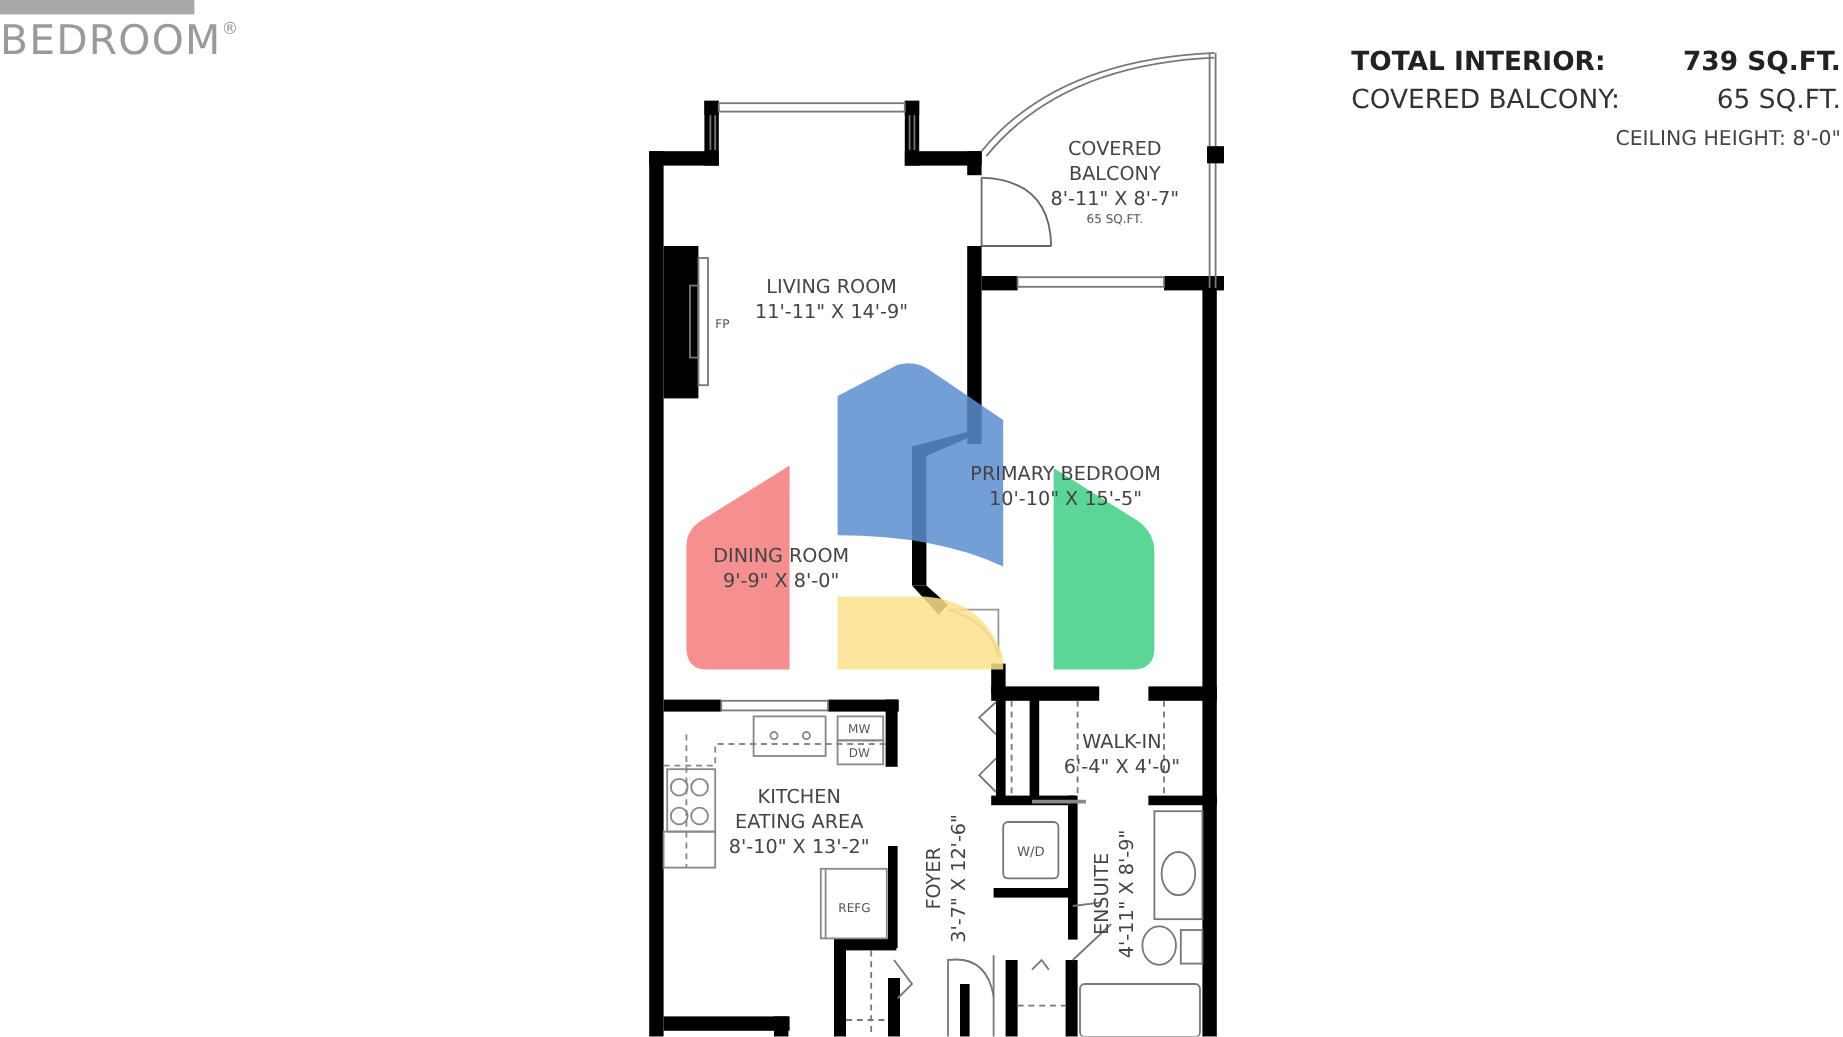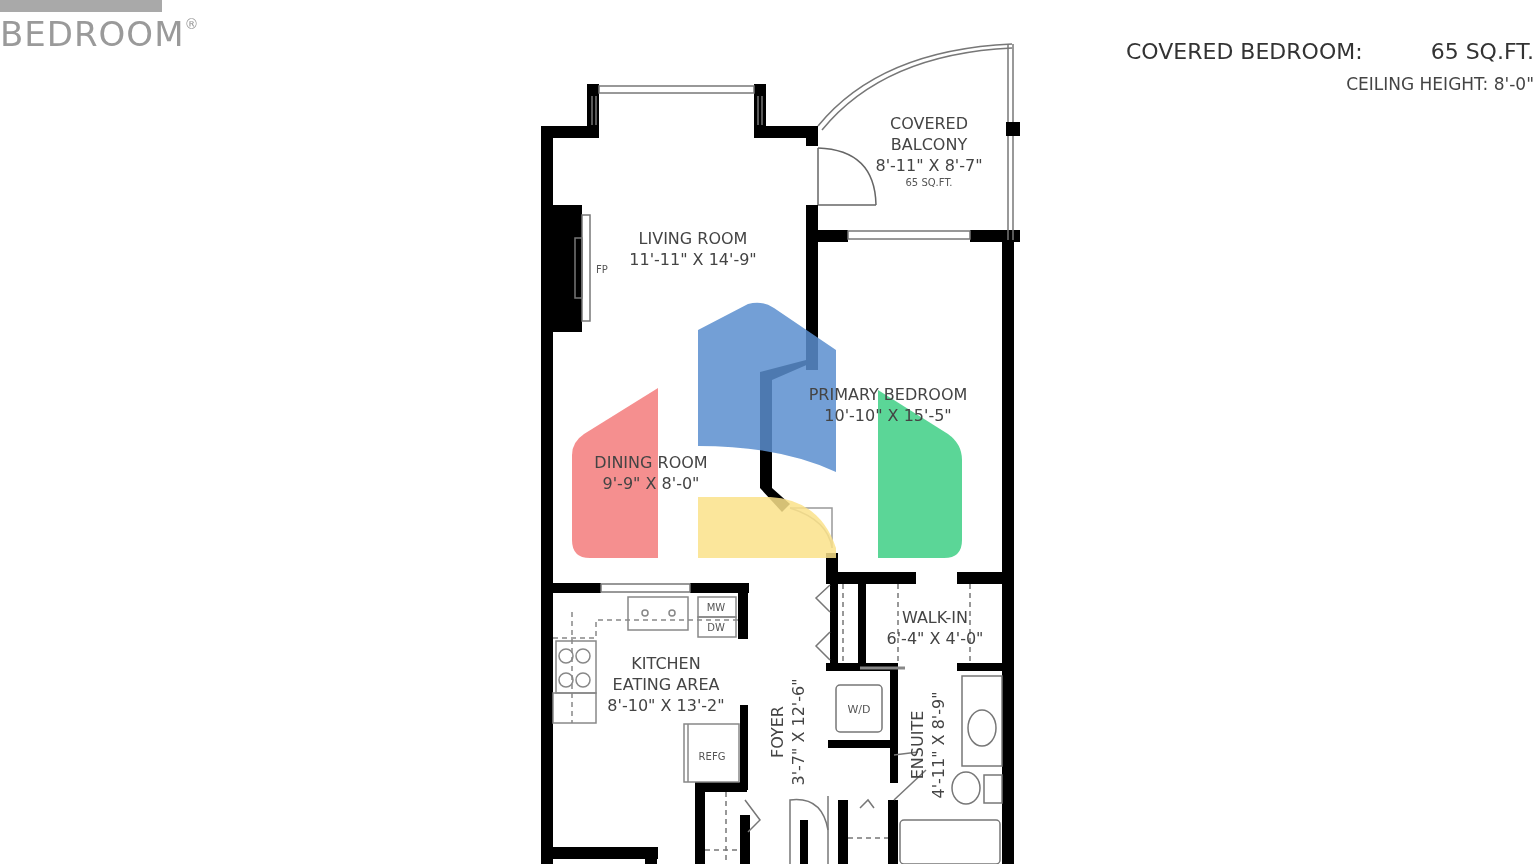--- a/index.html
+++ b/index.html
@@ -16,22 +16,26 @@
   .room-label { font-family: "DejaVu Sans", sans-serif; fill: #444; font-size: 16px; text-anchor: middle; }
   .small-label { font-family: "DejaVu Sans", sans-serif; fill: #555; font-size: 10px; text-anchor: middle; }
 </style>
 </head>
 <body>
 
 <div class="realtor-bar"></div>
 <div class="realtor-logo"><span>BEDROOM</span><sup>®</sup></div>
 
 <div class="specs">
+  <div class="spec-row bold">
+    <span class="lbl">TOTAL INTERIOR:</span>
+    <span>739 SQ.FT.</span>
+  </div>
   <div class="spec-row">
-    <span class="lbl">COVERED BEDROOM:</span>
+    <span class="lbl">COVERED BALCONY:</span>
     <span>65 SQ.FT.</span>
   </div>
   <div class="ceiling">CEILING HEIGHT: 8'-0"</div>
 </div>
 
 <svg class="plan" width="1536" height="864" viewBox="0 0 1536 864">
 
   <g fill="#000">
 
     <rect x="541" y="126" width="12" height="738"></rect>

